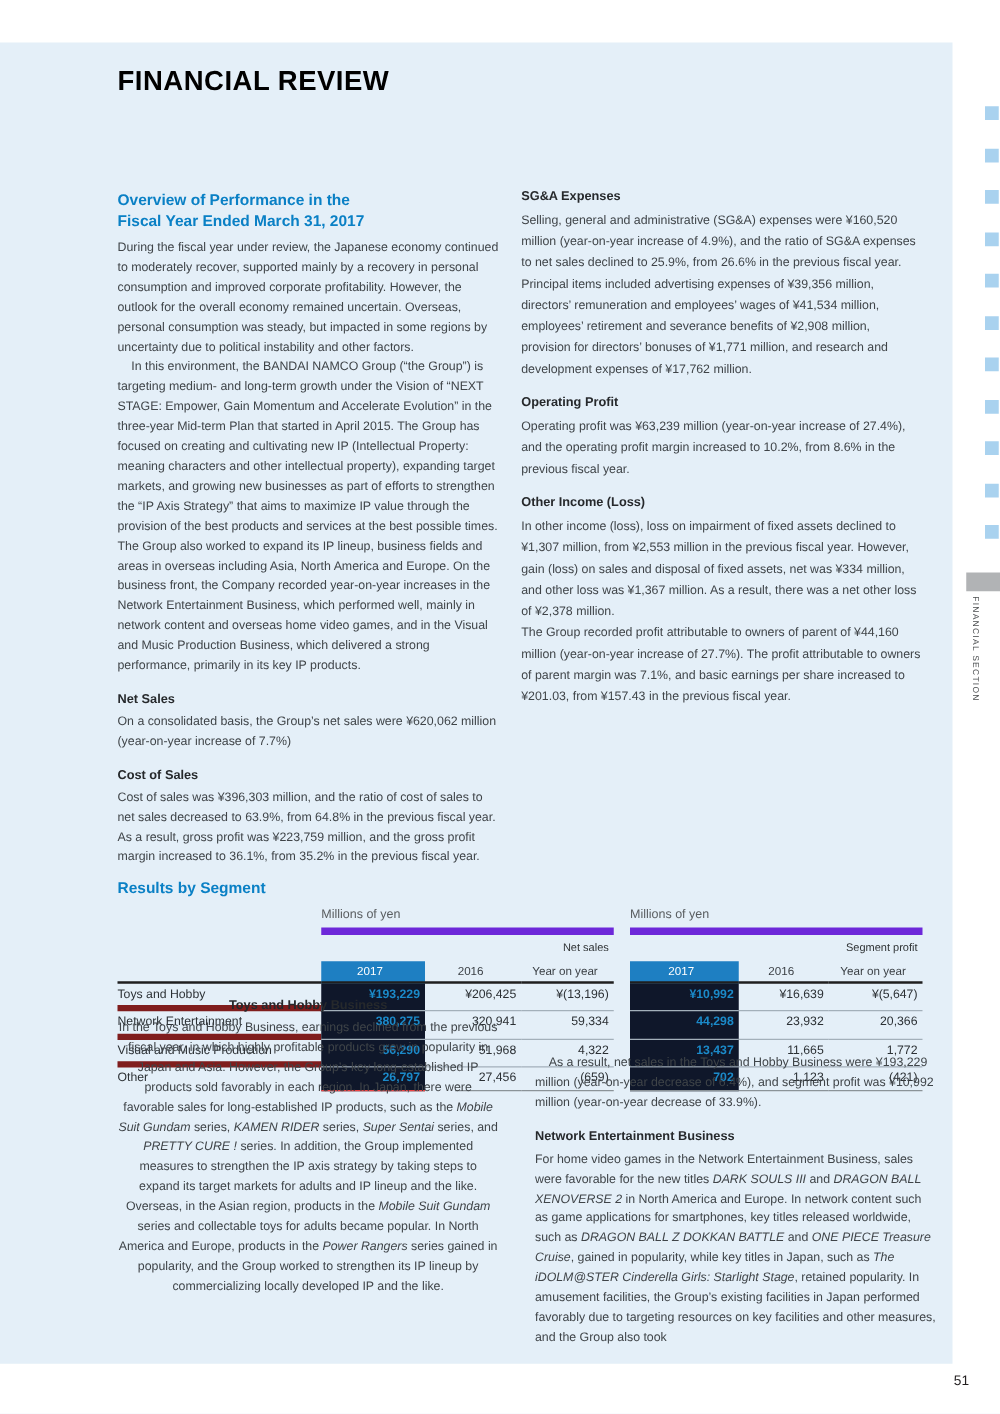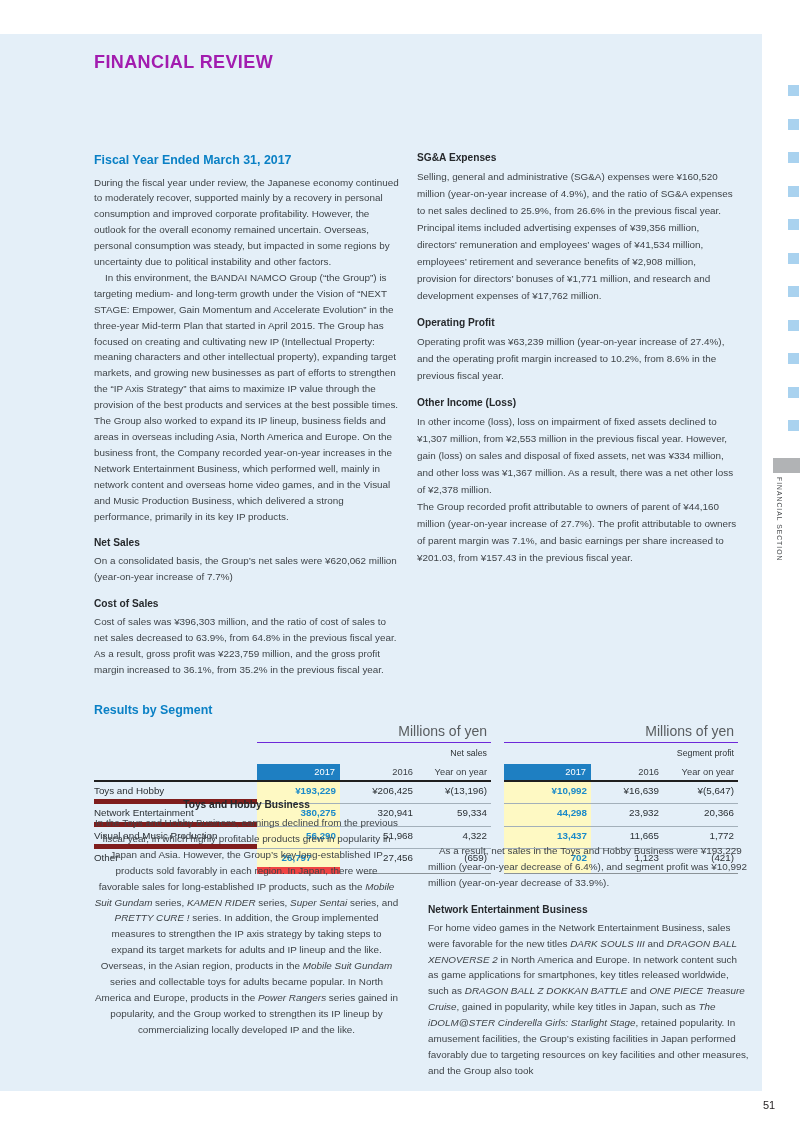--- a/index.html
+++ b/index.html
@@ -2,62 +2,63 @@
 <html><head>
 <meta charset="utf-8">
 <style>
   html,body{margin:0;padding:0;}
   body{
     width:800px;height:1131px;position:relative;background:#ffffff;
     font-family:"Liberation Sans", sans-serif;color:#3f4448;
     -webkit-font-smoothing:antialiased;
   }
   .panel{position:absolute;left:0;top:34px;width:762px;height:1057px;background:#e4eff8;}
-  .page-title{position:absolute;left:94px;top:52px;font-size:18px;font-weight:bold;color:#a21caf;letter-spacing:.4px;}
+  .page-title{position:absolute;left:94px;top:52px;font-size:22px;font-weight:bold;color:#000000;letter-spacing:.4px;}
   .col{position:absolute;font-size:9.9px;line-height:15.9px;}
   .col-left{left:94px;top:152px;width:305px;}
   .col-right{left:417px;top:152px;width:321px;line-height:17px;}
   .col-bl{left:94px;top:799px;width:305px;text-align:center;}
   .col-br{left:428px;top:843px;width:321px;}
   .blue-h{color:#0a80c5;font-size:12.4px;line-height:16.5px;font-weight:bold;margin:0 0 6px 0;}
   h3{font-size:10.2px;color:#26292c;margin:13px 0 4px 0;line-height:12px;}
   h3.first{margin-top:0;}
   p{margin:0;}
   p.indent{text-indent:11px;}
   i{font-style:italic;}
   
   .seg{position:absolute;left:94px;top:702px;width:646px;}
   .seg-grid{display:grid;grid-template-columns:163px 83px 77px 74px 13px 87px 72px 75px;margin-top:3px;}
   .cell{font-size:9.8px;line-height:17px;}
   .num{text-align:right;padding-right:4px;color:#2b3034;}
-  .unit{grid-column:span 3;text-align:right;font-size:14px;color:#595d60;padding:1px 4px 2px 0;border-bottom:1px solid #6d28d9;}
+  .unit{grid-column:span 3;text-align:left;font-size:10px;color:#595d60;padding:1px 4px 2px 0;border-bottom:6px solid #6d28d9;}
   .grouplab{grid-column:span 3;text-align:right;font-size:8.8px;color:#2e3234;padding:2px 4px 2px 0;}
-  .chead{font-size:9.3px;text-align:right;padding-right:4px;line-height:16px;color:#3a3f44;border-bottom:2px solid #1f1f1f;}
+  .chead{font-size:9.3px;text-align:center;padding-right:4px;line-height:16px;color:#3a3f44;border-bottom:2px solid #1f1f1f;}
   .chead.lab{border-bottom:2px solid #1f1f1f;}
   .c2017{background:#1e7fc2;color:#ffffff;padding-right:5px;}
   .gapc{border-bottom:none !important;background:transparent;}
   .rowlab{font-size:9.8px;color:#2b3034;border-bottom:5px solid #7f1d1d;line-height:17.5px;}
   .drow{border-bottom:1px solid #a3b0ba;line-height:17.5px;}
-  .v2017{background:#fef9c3;color:#1b8ac9;font-weight:bold;}
+  .v2017{background:#0f172a;color:#1b8ac9;font-weight:bold;}
   
   .squares{position:absolute;left:788px;top:85px;display:flex;flex-direction:column;gap:22.5px;}
   .sq{width:11px;height:11px;background:#a9d2ef;}
   .side-tab{position:absolute;left:773px;top:458px;width:27px;height:15px;background:#b1b3b5;}
   .side-label{position:absolute;left:776px;top:477px;writing-mode:vertical-rl;font-size:6.8px;letter-spacing:1px;color:#4b4e50;white-space:nowrap;}
   .page-num{position:absolute;left:763px;top:1099px;font-size:11px;font-weight:normal;color:#231f20;}
 </style>
 </head>
 <body>
 
 <div class="panel"></div>
 
 <div class="page-title">FINANCIAL REVIEW</div>
 
 <div class="col col-left">
   <div class="blue-h">
+    <div>Overview of Performance in the</div>
     <div>Fiscal Year Ended March 31, 2017</div>
   </div>
   <p>During the fiscal year under review, the Japanese economy continued to moderately recover, supported mainly by a recovery in personal consumption and improved corporate profitability. However, the outlook for the overall economy remained uncertain. Overseas, personal consumption was steady, but impacted in some regions by uncertainty due to political instability and other factors.</p>
   <p class="indent">In this environment, the BANDAI NAMCO Group (“the Group”) is targeting medium- and long-term growth under the Vision of “NEXT STAGE: Empower, Gain Momentum and Accelerate Evolution” in the three-year Mid-term Plan that started in April 2015. The Group has focused on creating and cultivating new IP (Intellectual Property: meaning characters and other intellectual property), expanding target markets, and growing new businesses as part of efforts to strengthen the “IP Axis Strategy” that aims to maximize IP value through the provision of the best products and services at the best possible times. The Group also worked to expand its IP lineup, business fields and areas in overseas including Asia, North America and Europe. On the business front, the Company recorded year-on-year increases in the Network Entertainment Business, which performed well, mainly in network content and overseas home video games, and in the Visual and Music Production Business, which delivered a strong performance, primarily in its key IP products.</p>
   <h3>Net Sales</h3>
   <p>On a consolidated basis, the Group’s net sales were ¥620,062 million (year-on-year increase of 7.7%)</p>
   <h3>Cost of Sales</h3>
   <p>Cost of sales was ¥396,303 million, and the ratio of cost of sales to net sales decreased to 63.9%, from 64.8% in the previous fiscal year. As a result, gross profit was ¥223,759 million, and the gross profit margin increased to 36.1%, from 35.2% in the previous fiscal year.</p>
 </div>
 
@@ -115,21 +116,21 @@
     <div class="cell rowlab">Visual and Music Production</div>
     <div class="cell num drow v2017">56,290</div>
     <div class="cell num drow">51,968</div>
     <div class="cell num drow">4,322</div>
     <div class="cell gapc"></div>
     <div class="cell num drow v2017">13,437</div>
     <div class="cell num drow">11,665</div>
     <div class="cell num drow">1,772</div>
 
     <div class="cell rowlab lastrow" style="border-bottom:none;">Other</div>
-    <div class="cell num drow v2017" style="border-bottom:7px solid #ef4444;text-align:center;">26,797</div>
+    <div class="cell num drow v2017" style="border-bottom:1px solid #ef4444;">26,797</div>
     <div class="cell num drow" style="border-bottom:1px solid #8b9398;margin-left:24px;">27,456</div>
     <div class="cell num drow" style="border-bottom:1px solid #8b9398;">(659)</div>
     <div class="cell gapc"></div>
     <div class="cell num drow v2017" style="border-bottom:1px solid #8b9398;">702</div>
     <div class="cell num drow" style="border-bottom:1px solid #8b9398;">1,123</div>
     <div class="cell num drow" style="border-bottom:1px solid #8b9398;">(421)</div>
   </div>
 </div>
 
 <div class="col col-bl">

